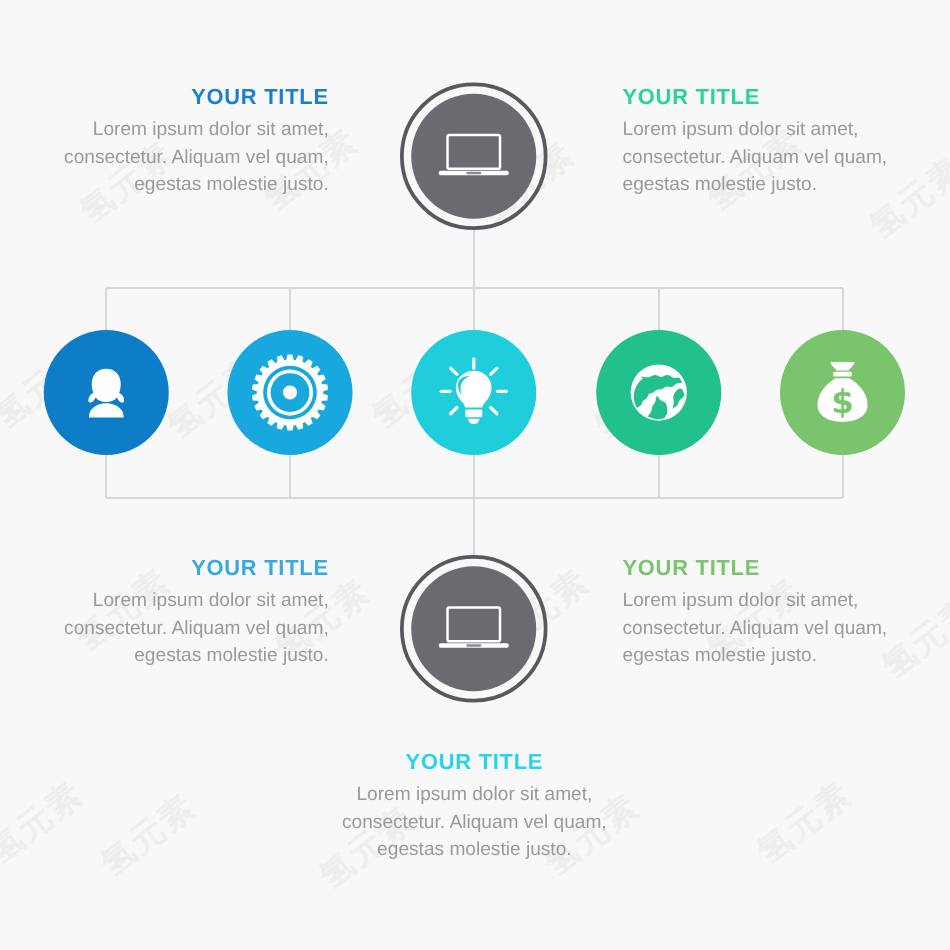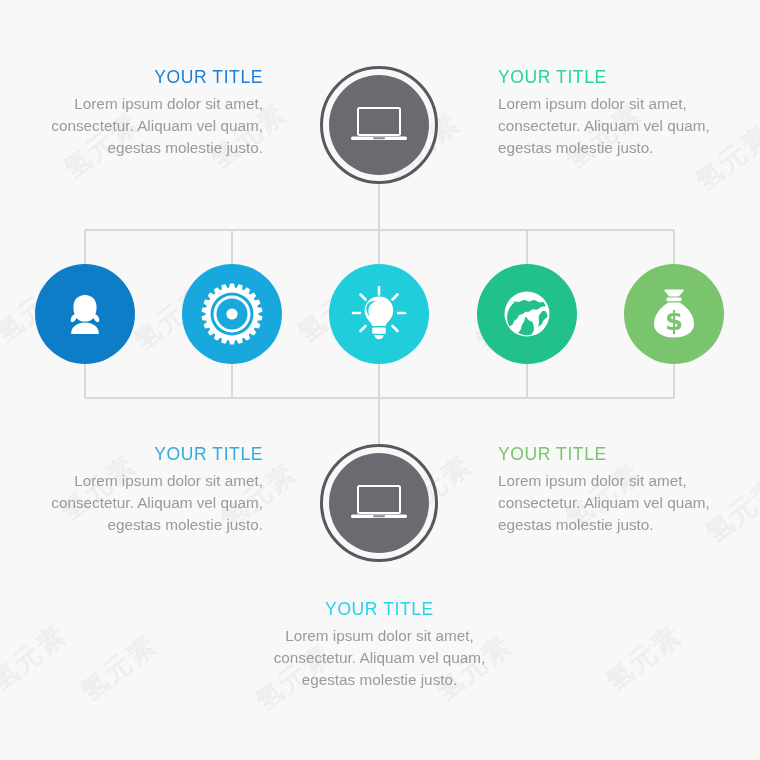--- a/index.html
+++ b/index.html
@@ -49,21 +49,21 @@
   }
 
   
   .textblock {
     position: absolute;
     z-index: 3;
     width: 215px;
   }
   .textblock .ttl {
     font-size: 17.5px;
-    font-weight: 400;
+    font-weight: 700;
     letter-spacing: 0.6px;
     margin: 0 0 6px 0;
     line-height: 1.1;
   }
   .textblock .body {
     font-size: 15.3px;
     color: #9a9a9a;
     line-height: 1.42;
     margin: 0;
     font-weight: 400;

